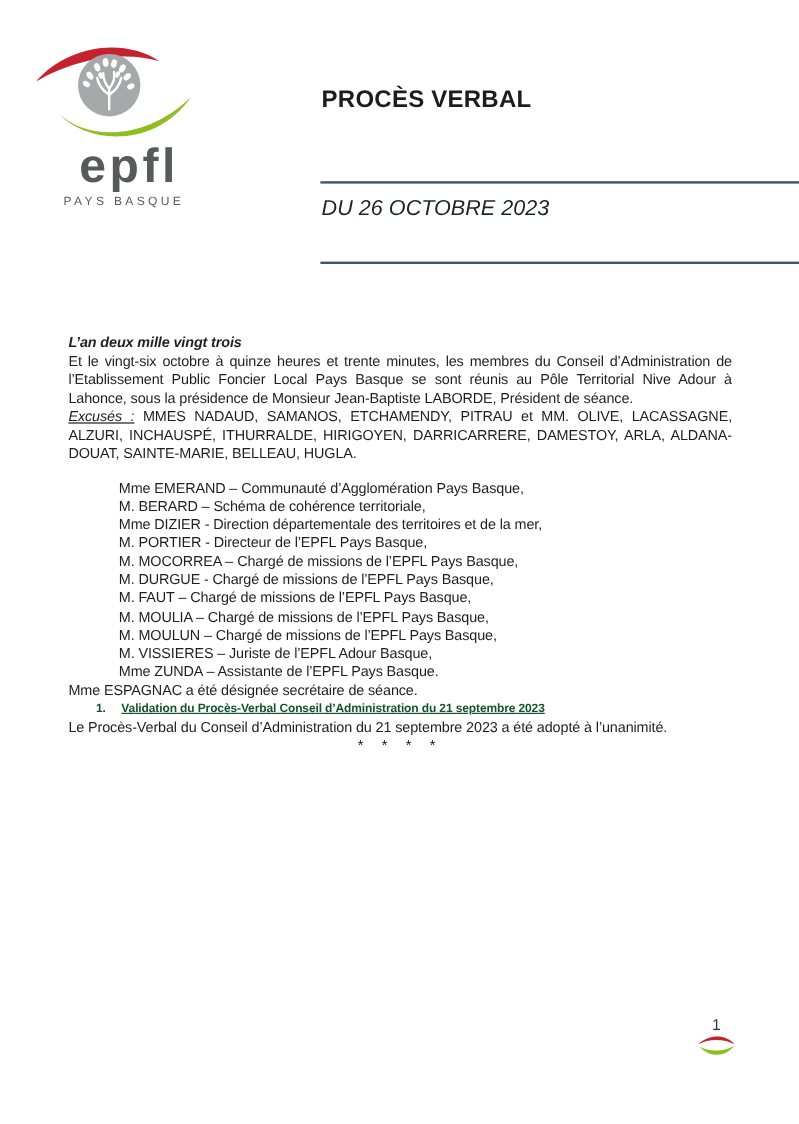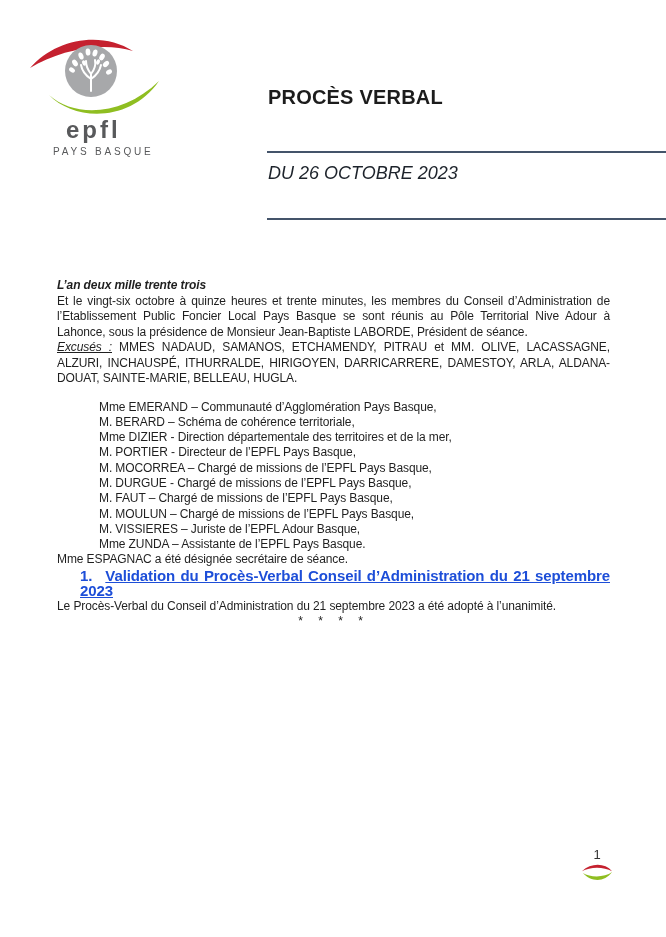--- a/index.html
+++ b/index.html
@@ -7,49 +7,49 @@
     position:relative;
     width:666px;height:937px;
     background:#ffffff;
     font-family:"Liberation Sans",sans-serif;
     color:#1f1f1f;
     overflow:hidden;
   }
   
   .logo{position:absolute;left:28px;top:24px;width:134px;}
   .logo-word{
-    font-size:24px;font-weight:bold;color:#58595b;
+    font-size:40px;font-weight:bold;color:#58595b;
     letter-spacing:3px;line-height:1;margin:-6px 0 0 38px;
   }
   .logo-sub{
     font-size:10px;color:#58595b;letter-spacing:2.8px;
     margin:4px 0 0 25px;white-space:nowrap;
   }
   
   .doc-title{
-    position:absolute;left:268px;top:86px;margin:0;
+    position:absolute;left:268px;top:72px;margin:0;
     font-size:20px;font-weight:bold;color:#1c1c1c;letter-spacing:0.2px;text-align:center;
   }
   .rule{position:absolute;left:267px;right:0;height:2px;background:#44546a;}
   .rule-top{top:151px;}
   .rule-bottom{top:218px;}
   .meeting{
     position:absolute;left:268px;top:160px;
     font-size:18px;font-style:italic;color:#1d232b;line-height:26px;
   }
   
   .body{position:absolute;left:57px;right:56px;top:278px;font-size:12px;line-height:15.5px;letter-spacing:-0.1px;}
   .body p{margin:0;text-align:justify;}
   .lead-bi{display:block;font-weight:bold;font-style:italic;}
   .lead-iu{font-style:italic;text-decoration:underline;}
   .names{margin-top:14px;}
   .attendees{margin-top:13px;}
   .attendee-item{padding-left:42px;line-height:15.3px;}
   .secretary{margin-top:12px;}
-  .section-heading{margin-top:38px;padding-left:23px;font-size:15px;font-weight:bold;color:#1d4ed8;}
+  .section-heading{margin-top:38px;padding-left:23px;font-size:10px;font-weight:bold;color:#14532d;}
   .sec-num{margin-right:13px;}
   .sec-title{text-decoration:underline;}
   .adoption{margin-top:17px;}
   .stars{margin-top:14px;text-align:center !important;letter-spacing:6px;font-size:12px;color:#222;}
   
   .footer{position:absolute;right:46px;bottom:48px;width:46px;text-align:center;}
   .page-num{display:block;font-size:13px;color:#333;margin:0 0 1px 0;}
 </style>
 </head>
 <body>
@@ -83,38 +83,39 @@
   <h1 class="doc-title">PROCÈS VERBAL</h1>
   <div class="rule rule-top"></div>
   <div class="meeting">
     <div>DU 26 OCTOBRE 2023</div>
   </div>
   <div class="rule rule-bottom"></div>
 
   <div class="body">
 
     <p class="intro">
-      <span class="lead-bi">L’an deux mille trente trois</span>
+      <span class="lead-bi">L’an deux mille vingt trois</span>
       <span>Et le vingt-six octobre à quinze heures et trente minutes, les membres du Conseil d’Administration de l’Etablissement Public Foncier Local Pays Basque se sont réunis au Pôle Territorial Nive Adour à Lahonce, sous la présidence de Monsieur Jean-Baptiste LABORDE, Président de séance.</span>
     </p>
 
 
     <p class="names">
       <span class="lead-iu">Excusés :</span>
       <span>MMES NADAUD, SAMANOS, ETCHAMENDY, PITRAU et MM. OLIVE, LACASSAGNE, ALZURI, INCHAUSPÉ, ITHURRALDE, HIRIGOYEN, DARRICARRERE, DAMESTOY, ARLA, ALDANA-DOUAT, SAINTE-MARIE, BELLEAU, HUGLA.</span>
     </p>
 
     <div class="attendees">
       <div class="attendee-item">Mme EMERAND – Communauté d’Agglomération Pays Basque,</div>
       <div class="attendee-item">M. BERARD – Schéma de cohérence territoriale,</div>
       <div class="attendee-item">Mme DIZIER - Direction départementale des territoires et de la mer,</div>
       <div class="attendee-item">M. PORTIER - Directeur de l’EPFL Pays Basque,</div>
       <div class="attendee-item">M. MOCORREA – Chargé de missions de l’EPFL Pays Basque,</div>
       <div class="attendee-item">M. DURGUE - Chargé de missions de l’EPFL Pays Basque,</div>
       <div class="attendee-item">M. FAUT – Chargé de missions de l’EPFL Pays Basque,</div>
+      <div class="attendee-item">M. MOULIA – Chargé de missions de l’EPFL Pays Basque,</div>
       <div class="attendee-item">M. MOULUN – Chargé de missions de l’EPFL Pays Basque,</div>
       <div class="attendee-item">M. VISSIERES – Juriste de l’EPFL Adour Basque,</div>
       <div class="attendee-item">Mme ZUNDA – Assistante de l’EPFL Pays Basque.</div>
     </div>
 
     <p class="secretary">Mme ESPAGNAC a été désignée secrétaire de séance.</p>
 
     <p class="section-heading">
       <span class="sec-num">1.</span><span class="sec-title">Validation du Procès-Verbal Conseil d’Administration du 21 septembre 2023</span>
     </p>

